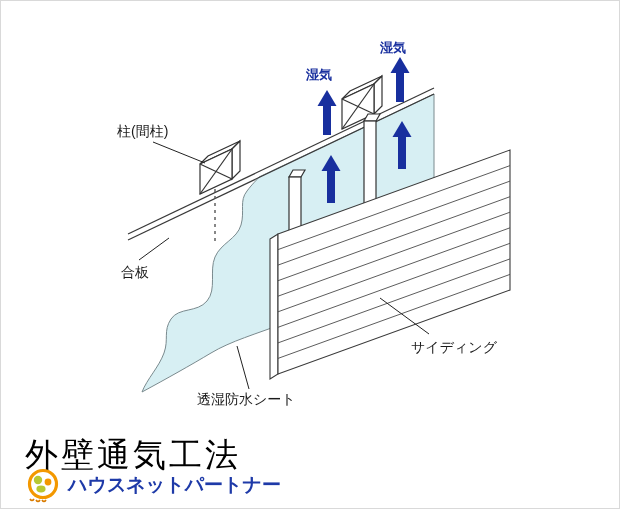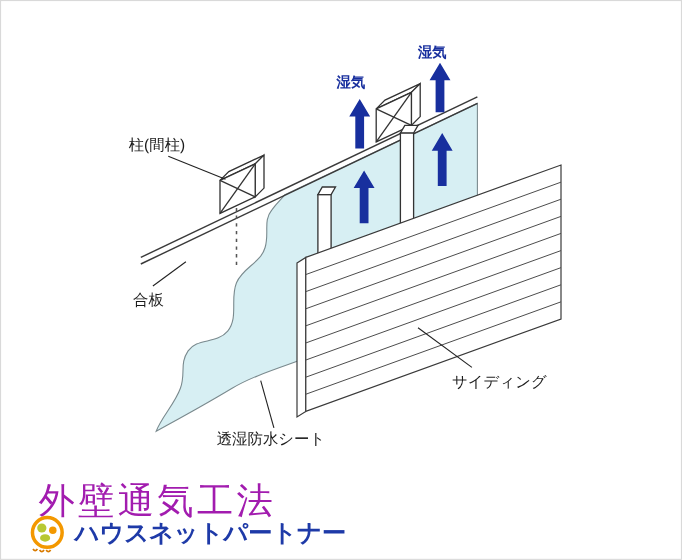--- a/index.html
+++ b/index.html
@@ -4,29 +4,29 @@
 <style>
   * { margin:0; padding:0; box-sizing:border-box; }
   html,body { background:#fff; }
   body { width:620px; height:509px; font-family:"Liberation Sans", sans-serif; }
   .page { position:relative; width:620px; height:509px; background:#ffffff; border:1px solid #d9d9d9; overflow:hidden; }
   .diagram-svg { position:absolute; top:0; left:0; display:block; }
   .diagram-svg text { font-family:"Liberation Sans","DejaVu Sans",sans-serif; }
   .diagram-svg .black-label { font-size:14px; fill:#1b1b1b; }
   .diagram-svg .blue-label { font-size:13px; font-weight:bold; fill:#182f9e; }
   .title {
-    position:absolute; left:34px; top:432px;
+    position:absolute; left:24px; top:432px;
     font-family:"Liberation Serif","DejaVu Serif",serif;
-    font-size:33px; font-weight:400; color:#a21caf; letter-spacing:3px;
+    font-size:33px; font-weight:400; color:#000000; letter-spacing:3px;
     white-space:nowrap;
   }
   .brand { position:absolute; left:22px; top:464px; display:flex; align-items:center; gap:5px; }
   .brand-logo { display:block; }
   .brand-name {
-    font-size:22px; font-weight:bold; color:#1e3aa8; letter-spacing:0px; white-space:nowrap;
+    font-size:19px; font-weight:bold; color:#1e3aa8; letter-spacing:0px; white-space:nowrap;
     text-shadow:-2px 0 0 #fff, 2px 0 0 #fff, 0 -2px 0 #fff, 0 2px 0 #fff,
                 -1px -1px 0 #fff, 1px -1px 0 #fff, -1px 1px 0 #fff, 1px 1px 0 #fff;
   }
 </style>
 </head>
 <body>
 
 <div class="page">
 
   <svg class="diagram-svg" width="620" height="430" viewBox="0 0 620 430">

